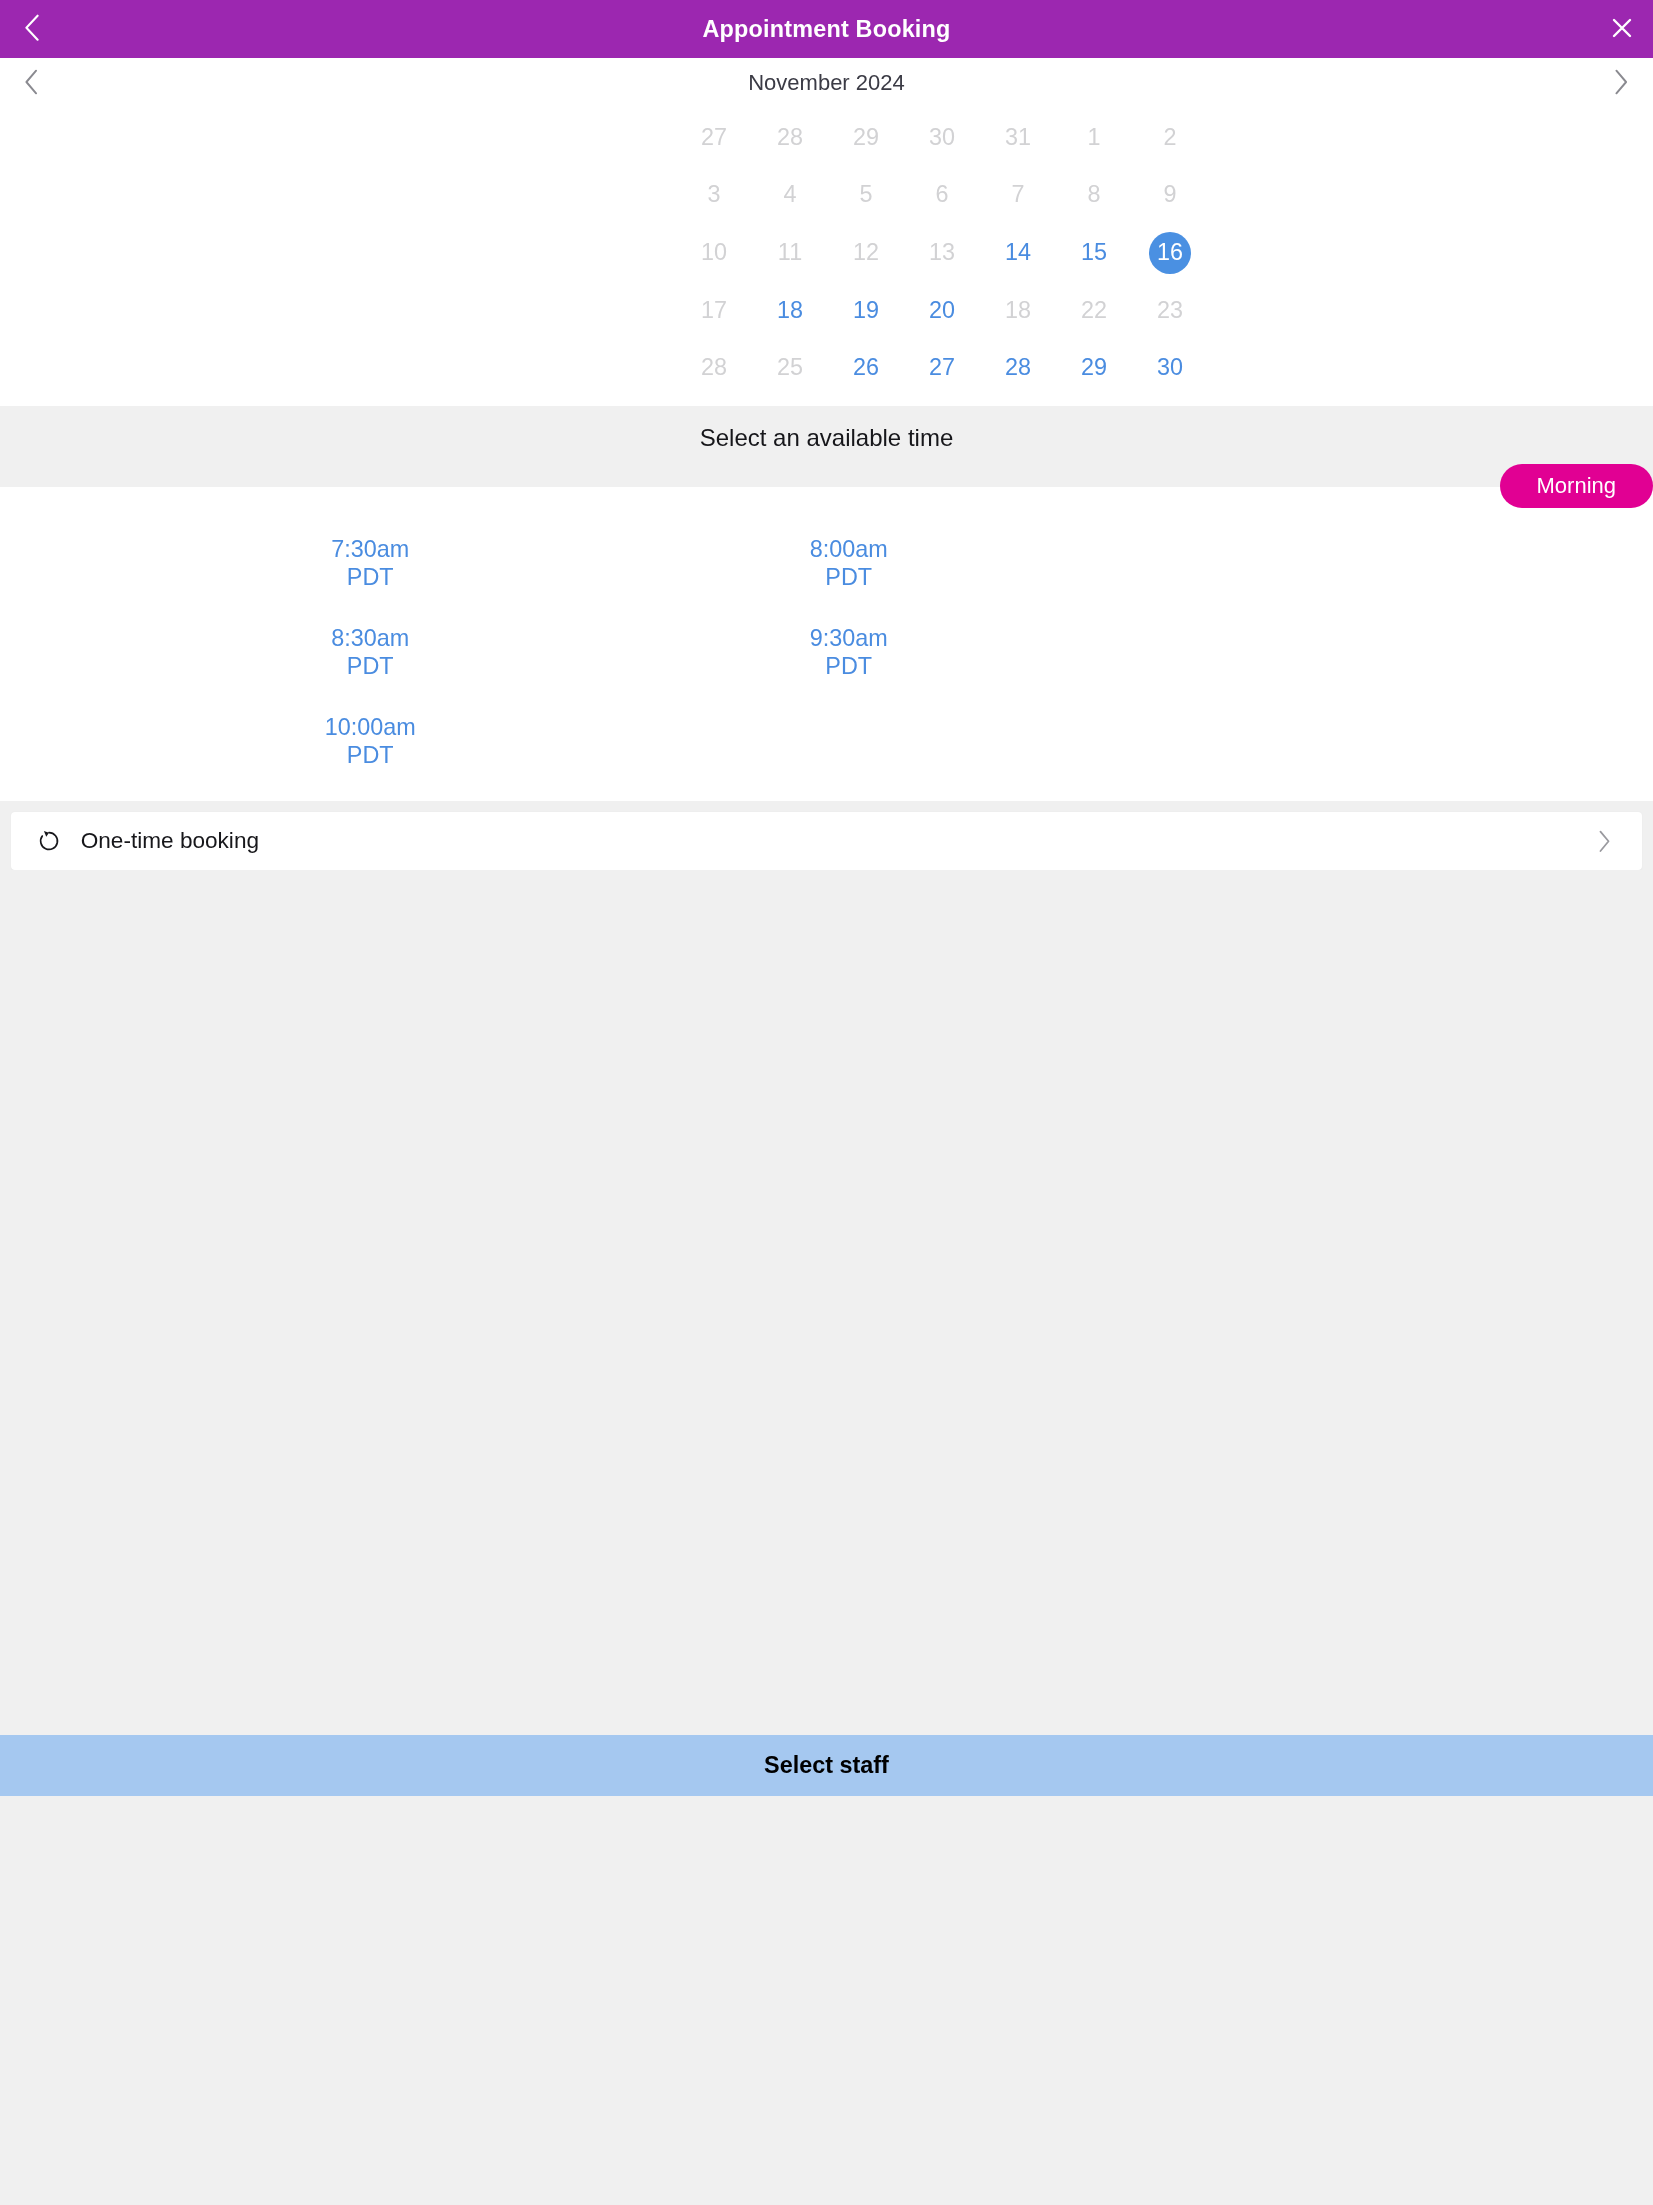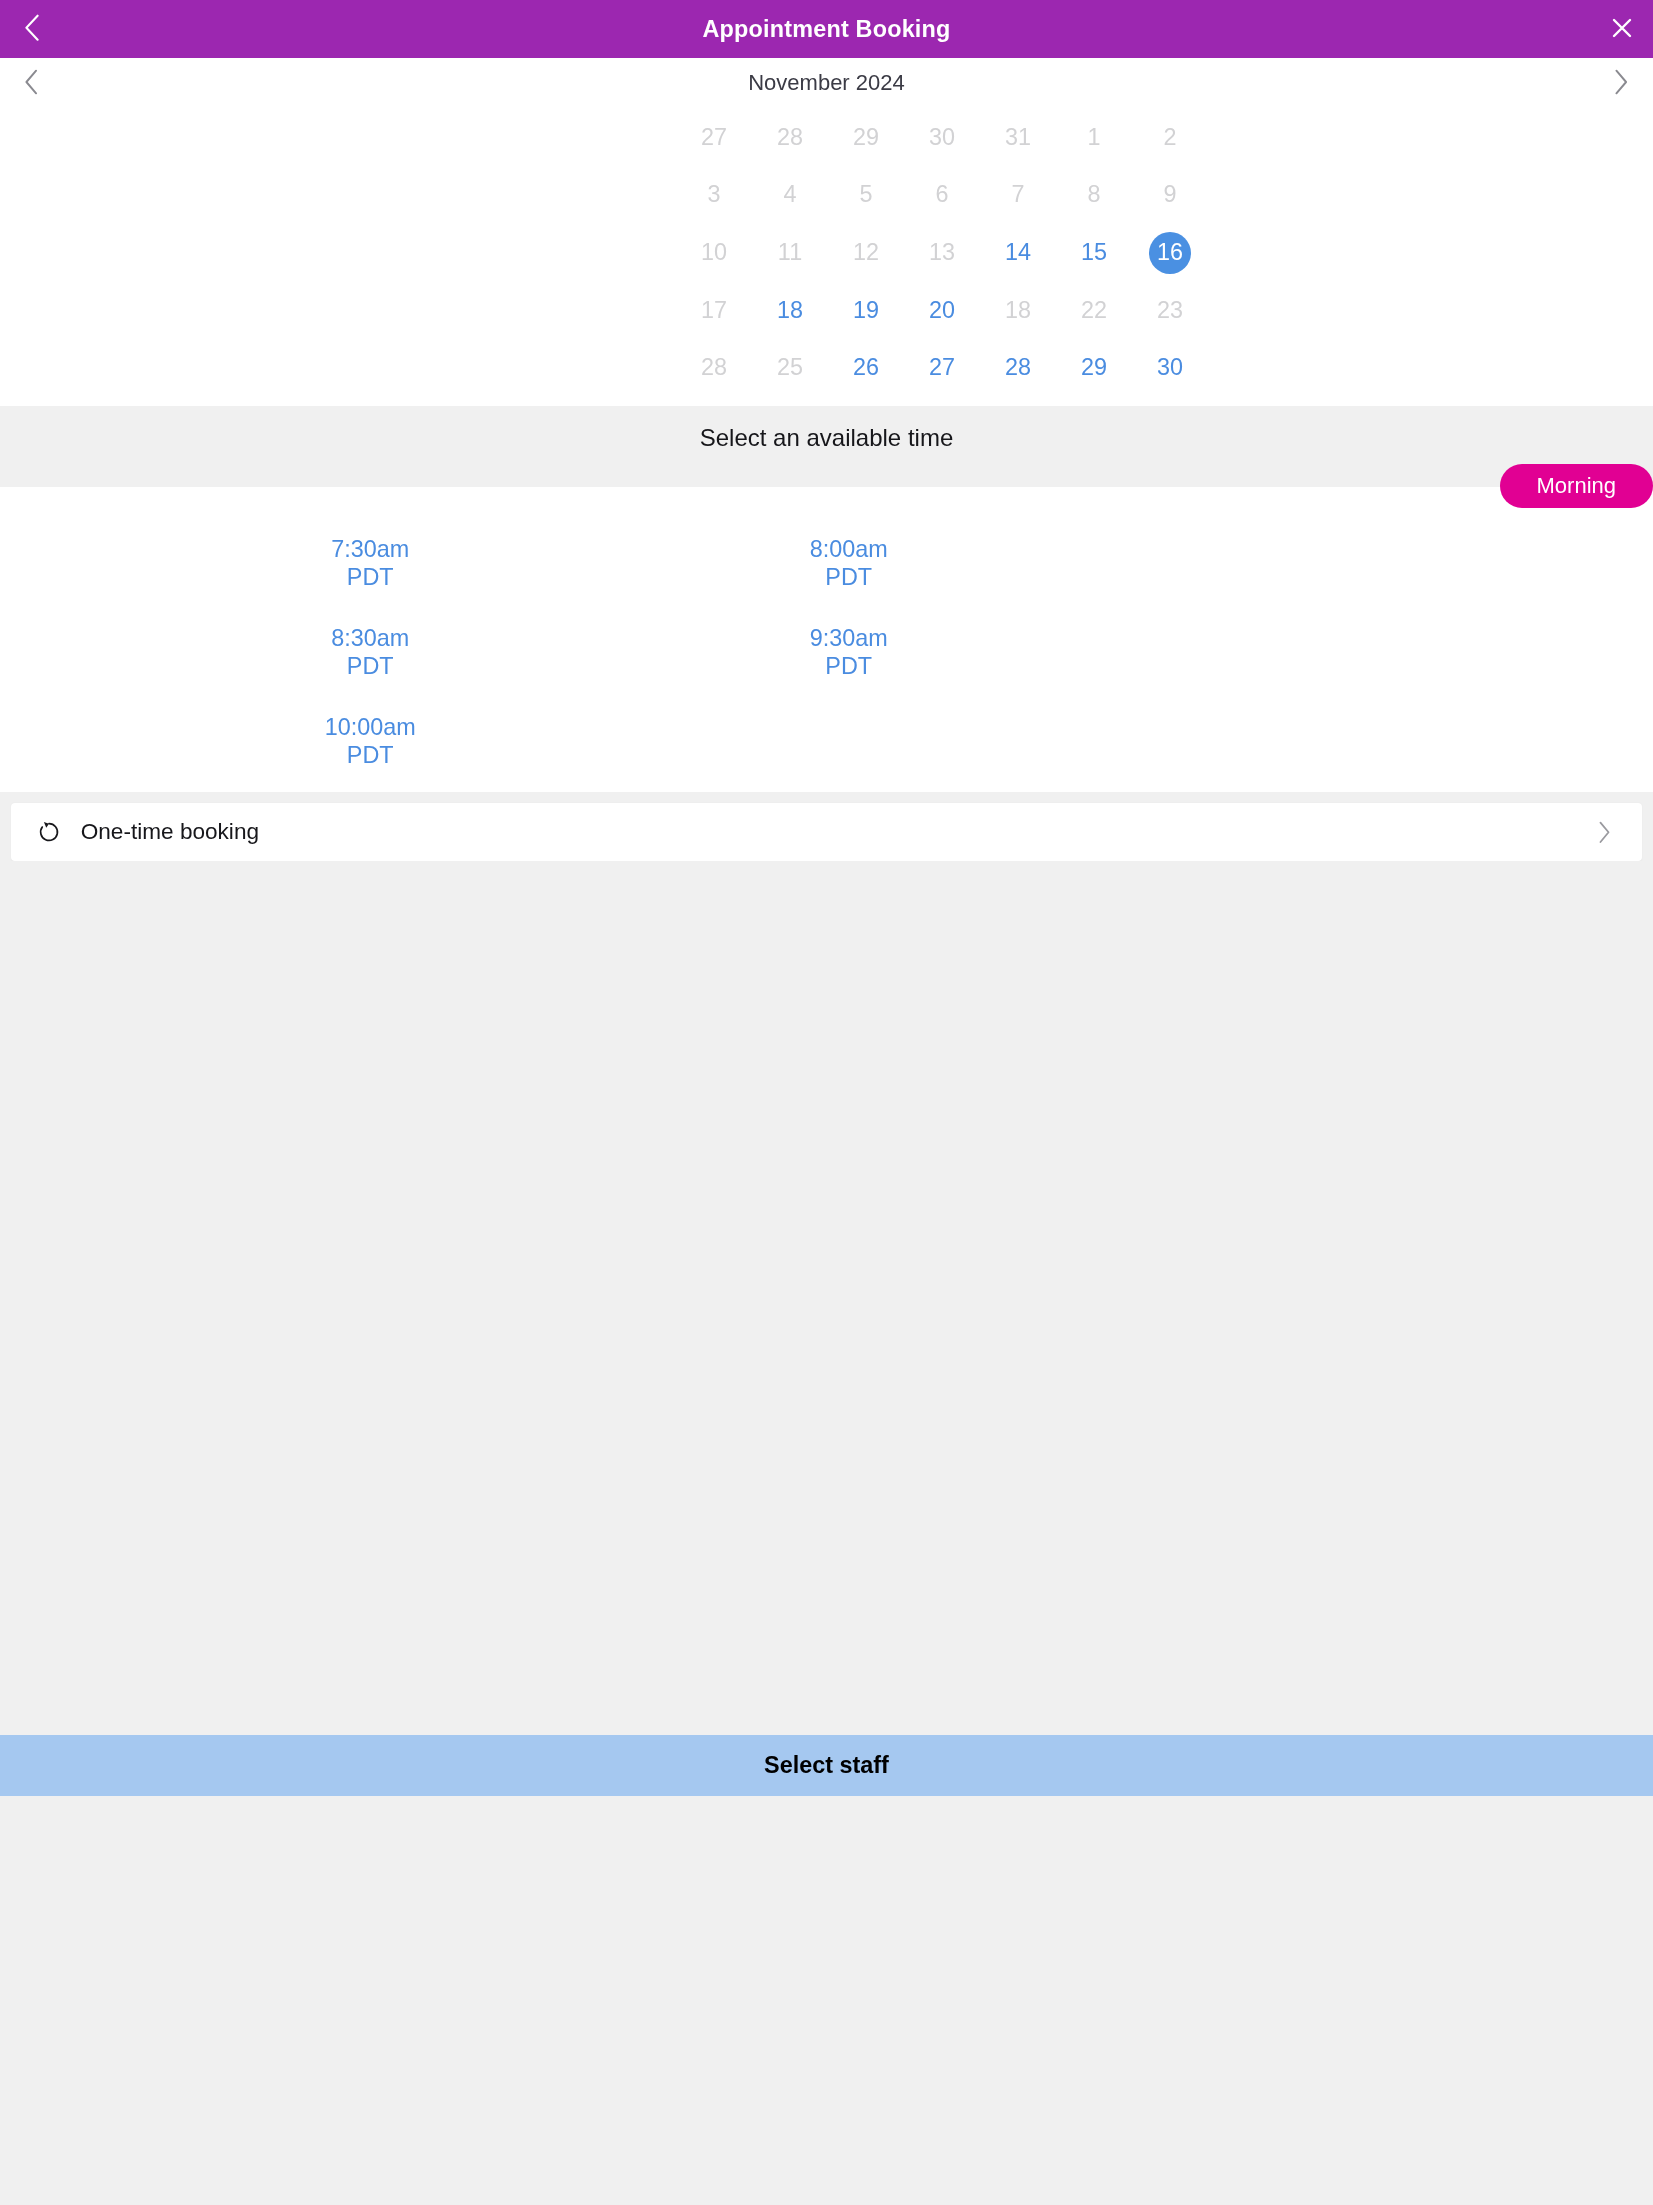--- a/index.html
+++ b/index.html
@@ -163,21 +163,21 @@
     border-radius: 806px;
     padding: 9.7px 37px;
     line-height: 1.15;
     white-space: nowrap;
   }
 
   
   .slots-area {
     flex: 0 0 auto;
     background: #ffffff;
-    padding: 48px 0 22px 0;
+    padding: 48px 0 31px 0;
   }
   .slots-grid {
     display: grid;
     grid-template-columns: 1fr 1fr;
     row-gap: 32px;
     width: 957px;
     margin: 0 auto;
     margin-left: 131px;
   }
   .slot {

